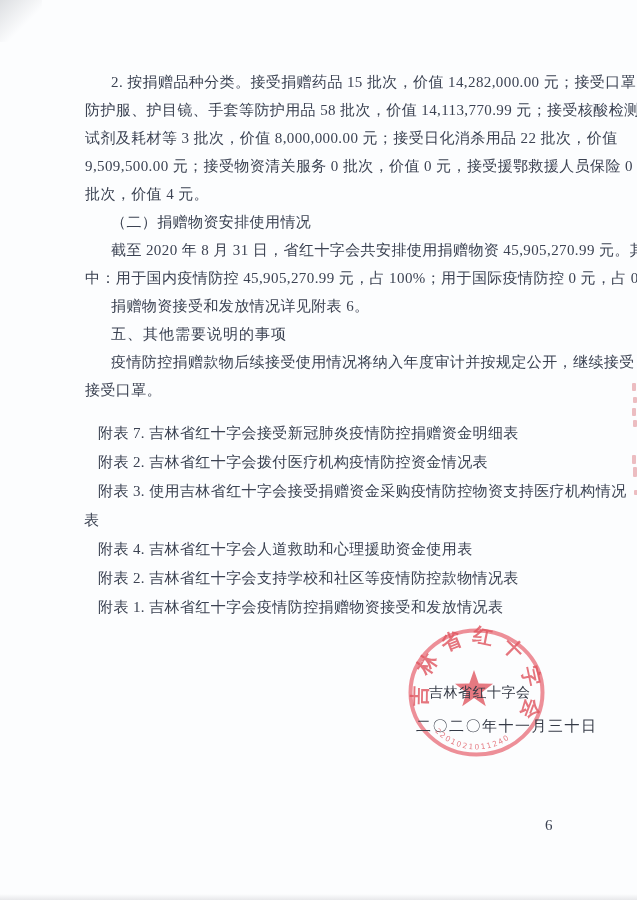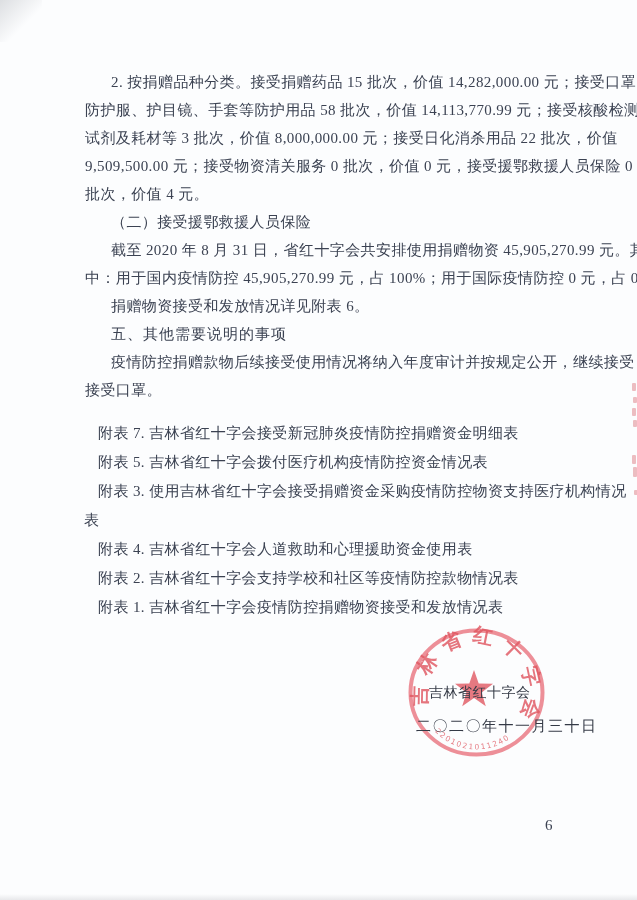--- a/index.html
+++ b/index.html
@@ -67,32 +67,32 @@
 <div class="page">
 
   <div class="corner-shade"></div>
 
   <div class="body-text">
     <div class="line indent">2. 按捐赠品种分类。接受捐赠药品 15 批次，价值 14,282,000.00 元；接受口罩、</div>
     <div class="line">防护服、护目镜、手套等防护用品 58 批次，价值 14,113,770.99 元；接受核酸检测</div>
     <div class="line">试剂及耗材等 3 批次，价值 8,000,000.00 元；接受日化消杀用品 22 批次，价值</div>
     <div class="line">9,509,500.00 元；接受物资清关服务 0 批次，价值 0 元，接受援鄂救援人员保险 0</div>
     <div class="line">批次，价值 4 元。</div>
-    <div class="line indent">（二）接受援鄂救援人员保险</div>
+    <div class="line indent">（二）捐赠物资安排使用情况</div>
     <div class="line indent">截至 2020 年 8 月 31 日，省红十字会共安排使用捐赠物资 45,905,270.99 元。其</div>
     <div class="line">中：用于国内疫情防控 45,905,270.99 元，占 100%；用于国际疫情防控 0 元，占 0%。</div>
     <div class="line indent">捐赠物资接受和发放情况详见附表 6。</div>
     <div class="line indent bold">五、其他需要说明的事项</div>
     <div class="line indent">疫情防控捐赠款物后续接受使用情况将纳入年度审计并按规定公开，继续接受</div>
     <div class="line">接受口罩。</div>
   </div>
 
   <div class="attachments">
     <div class="att-item">附表 7. 吉林省红十字会接受新冠肺炎疫情防控捐赠资金明细表</div>
-    <div class="att-item">附表 5. 吉林省红十字会拨付医疗机构疫情防控资金情况表</div>
+    <div class="att-item">附表 2. 吉林省红十字会拨付医疗机构疫情防控资金情况表</div>
     <div class="att-item">附表 3. 使用吉林省红十字会接受捐赠资金采购疫情防控物资支持医疗机构情况</div>
     <div class="att-wrap">表</div>
     <div class="att-item">附表 4. 吉林省红十字会人道救助和心理援助资金使用表</div>
     <div class="att-item">附表 2. 吉林省红十字会支持学校和社区等疫情防控款物情况表</div>
     <div class="att-item">附表 1. 吉林省红十字会疫情防控捐赠物资接受和发放情况表</div>
   </div>
 
   <svg class="seal-svg" viewBox="0 0 637 900" xmlns="http://www.w3.org/2000/svg">
     <defs>
       <path id="arcTop" d="M 429.5 709.6 A 50 50 0 1 1 514.8 724.6" fill="none"></path>

